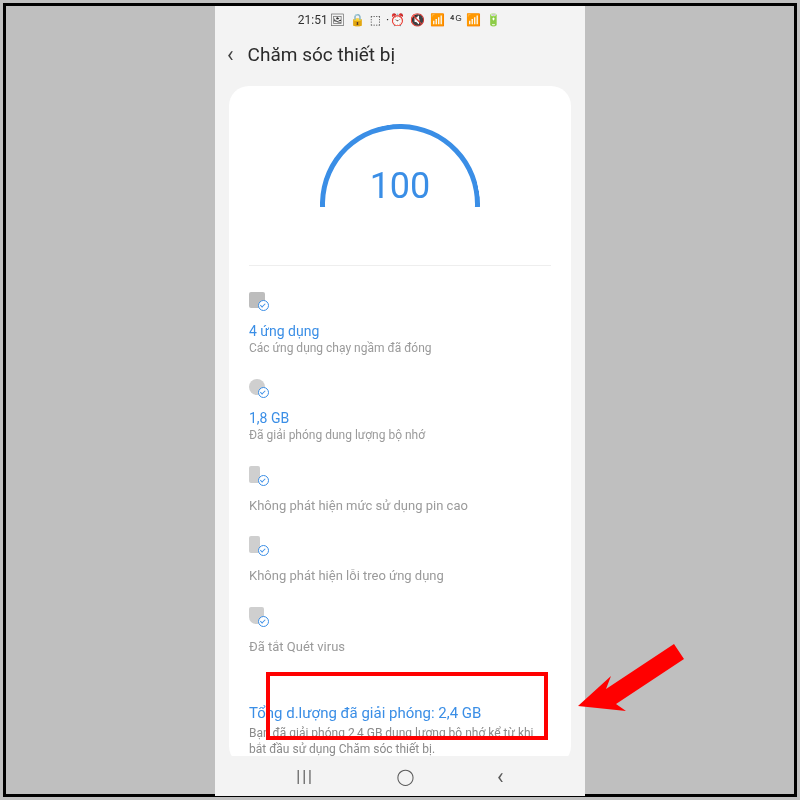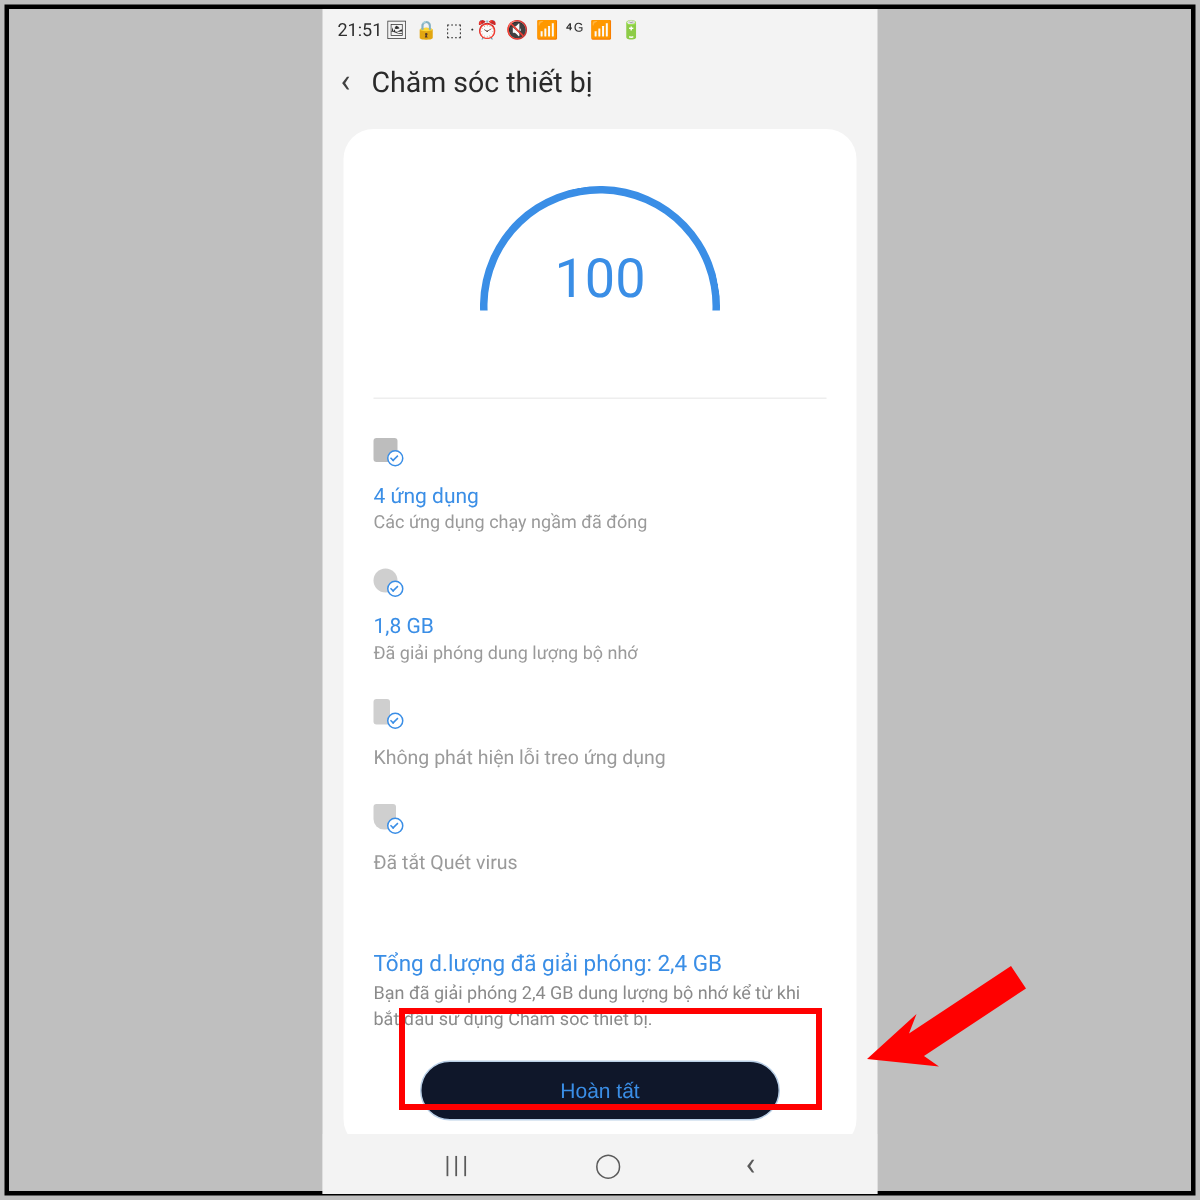--- a/index.html
+++ b/index.html
@@ -18,21 +18,21 @@
       position:absolute;
       top:0; left:50%;
       transform:translateX(-50%);
       width:370px; height:790px;
       background:#f3f3f3;
       overflow:hidden;
     }
     
     .statusbar {
       height:24px; padding:3px 10px 0 10px;
-      display:flex; justify-content:flex-start; align-items:center;
+      display:flex; justify-content:center; align-items:center;
       font-size:12px; color:#2f2f2f;
     }
     .status-left, .status-right { display:flex; align-items:center; gap:2px; }
     .status-left span, .status-right span { font-size:12px; }
     .status-icons { letter-spacing:1px; font-size:11px; }
     
     .appheader {
       height:48px; display:flex; align-items:center;
       padding:0 12px; gap:14px;
     }
@@ -159,20 +159,29 @@
         <div class="item-iconwrap">
           <span class="item-glyph disc"></span>
             <span class="item-check"></span>
         </div>
         <div class="item-body">
           <div class="item-title">1,8 GB</div>
           <div class="item-sub">Đã giải phóng dung lượng bộ nhớ</div>
         </div>
       </div>
 
+      <div class="item muted">
+        <div class="item-iconwrap">
+          <span class="item-glyph batt"></span>
+            <span class="item-check"></span>
+        </div>
+        <div class="item-body">
+          <div class="item-sub">Không phát hiện mức sử dụng pin cao</div>
+        </div>
+      </div>
 
       <div class="item muted">
         <div class="item-iconwrap">
           <span class="item-glyph batt"></span>
             <span class="item-check"></span>
         </div>
         <div class="item-body">
           <div class="item-sub">Không phát hiện lỗi treo ứng dụng</div>
         </div>
       </div>

